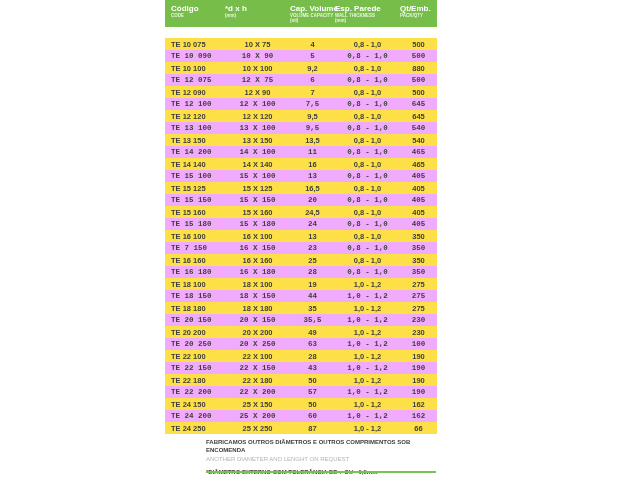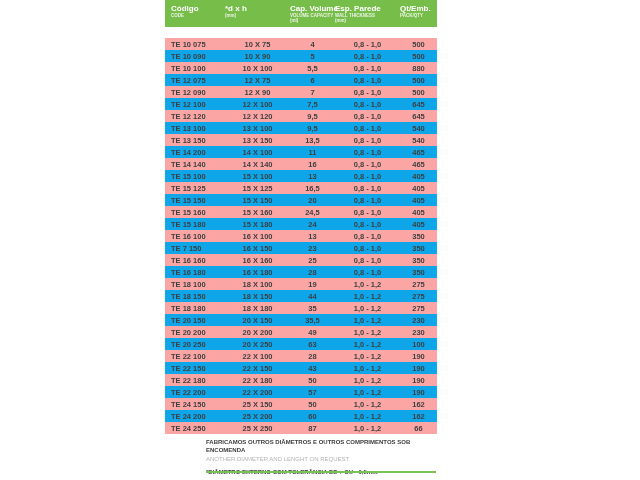--- a/index.html
+++ b/index.html
@@ -51,22 +51,22 @@
   
   .tbody { margin-top: 11px; }
   .tr {
     display: flex;
     height: 12px;
     align-items: center;
     font-size: 7.5px;
     font-weight: 600;
     color: #3f3f3f;
   }
-  .tr.odd  { background: #fca5a5; }
-  .tr.even { background: #0ea5e9; }
+  .tr.odd  { background: #fde047; }
+  .tr.even { background: #f0abfc; font-family: Liberation Mono, monospace; }
   .tr span { display: block; text-align: center; box-sizing: border-box; white-space: nowrap; }
   .tr .c1 { text-align: left; padding-left: 6px; }
   
   .footer {
     position: absolute;
     left: 206px;
     top: 439px;
     width: 232px;
     line-height: 1.3;
   }
@@ -136,21 +136,21 @@
           <span class="c1">TE 10 090</span>
           <span class="c2">10 X 90</span>
           <span class="c3">5</span>
           <span class="c4">0,8 - 1,0</span>
           <span class="c5">500</span>
         </div>
 
         <div class="tr odd i2">
           <span class="c1">TE 10 100</span>
           <span class="c2">10 X 100</span>
-          <span class="c3">5,5</span>
+          <span class="c3">9,2</span>
           <span class="c4">0,8 - 1,0</span>
           <span class="c5">880</span>
         </div>
 
         <div class="tr even i3">
           <span class="c1">TE 12 075</span>
           <span class="c2">12 X 75</span>
           <span class="c3">6</span>
           <span class="c4">0,8 - 1,0</span>
           <span class="c5">500</span>

